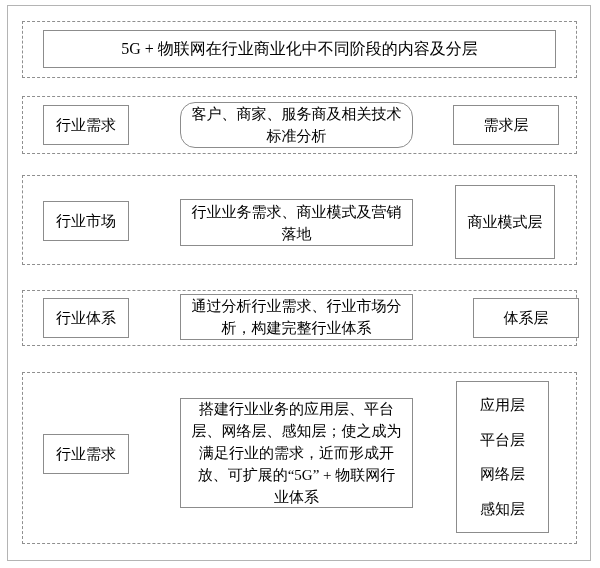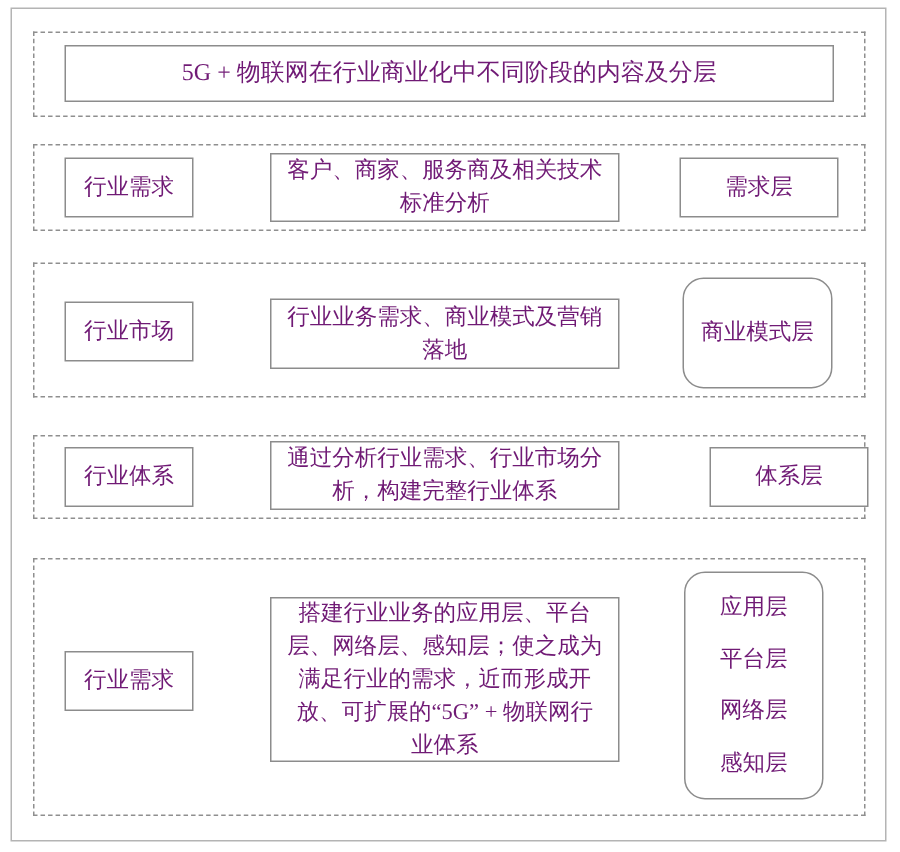--- a/index.html
+++ b/index.html
@@ -7,21 +7,21 @@
     padding: 0;
     background: #ffffff;
     font-family: "Liberation Serif", sans-serif;
   }
   .canvas {
     position: relative;
     width: 600px;
     height: 568px;
     background: #ffffff;
     overflow: hidden;
-    color: #701a75;
+    color: #000000;
   }
   .outer-frame {
     position: absolute;
     left: 7px; top: 5px;
     width: 582px; height: 554px;
     border: 1px solid #b4b4b4;
   }
   .dashed-section {
     position: absolute;
     left: 22px;
@@ -51,25 +51,24 @@
     width: 513px; height: 38px;
     font-size: 16px;
   }
   .stage-box { left: 43px; width: 86px; height: 40px; }
   .content-box { left: 180px; width: 233px; padding: 2px 10px; }
   .layer-box { left: 453px; width: 106px; }
   .layer-box.multi {
     flex-direction: column;
     justify-content: space-evenly;
     align-items: center;
-    border-radius: 14px;
   }
   
   .r1-stage   { top: 105px; }
-  .r1-content { top: 102px; height: 46px; }
+  .r1-content { top: 102px; height: 46px; border-radius: 15px; }
   .r1-layer   { top: 105px; height: 40px; }
   
   .r2-stage   { top: 201px; }
   .r2-content { top: 199px; height: 47px; }
   .r2-layer   { top: 185px; height: 74px; left: 455px; width: 100px; }
   
   .r3-stage   { top: 298px; }
   .r3-content { top: 294px; height: 46px; }
   .r3-layer   { top: 298px; height: 40px; margin-left: 20px; }
   

